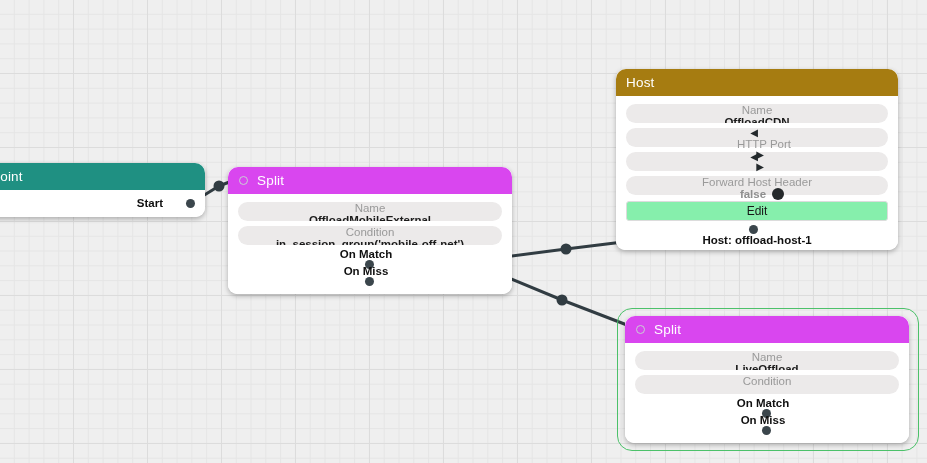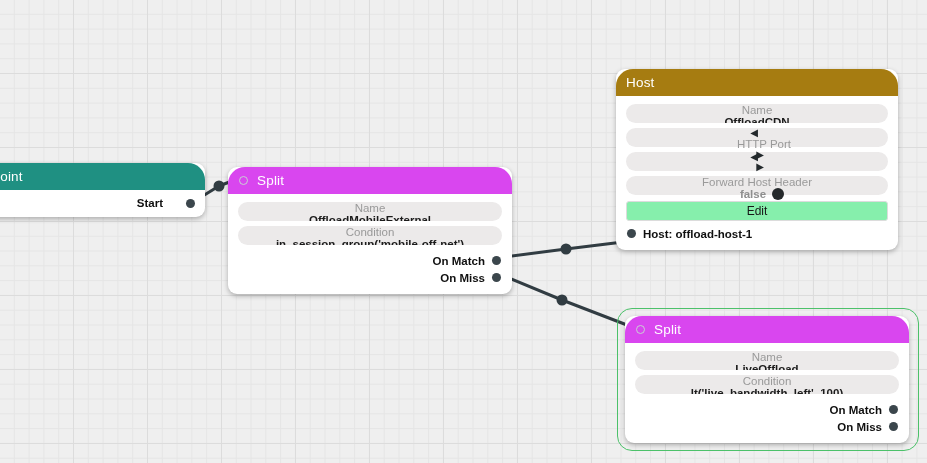--- a/index.html
+++ b/index.html
@@ -44,21 +44,21 @@
 
   
   .node {
     position: absolute;
     border-radius: 9px;
     background: #ffffff;
     box-shadow: 0 2px 5px rgba(0,0,0,0.28);
     overflow: visible;
   }
   .node-inner {
-    border-radius: 17px;
+    border-radius: 10px;
     overflow: hidden;
     background: #ffffff;
   }
   .node-header {
     height: 27px;
     display: flex;
     align-items: center;
     padding: 0 10px;
     color: #ffffff;
     font-size: 13.5px;
@@ -158,20 +158,21 @@
   
   .port-row {
     display: flex;
     align-items: center;
     justify-content: flex-end;
     font-size: 11.5px;
     color: #101010;
     font-weight: bold;
     height: 17px;
     padding-right: 1px;
+    flex-direction: column;
   }
   .port-row .port-label { margin-right: 7px; }
   .port-dot {
     width: 9px;
     height: 9px;
     border-radius: 50%;
     background: #3b464c;
     flex: 0 0 auto;
   }
   .port-row.left {
@@ -326,21 +327,20 @@
         <span class="hdr-icon"></span>
         <span class="hdr-title">Split</span>
       </div>
       <div class="node-body">
         <div class="prop-row">
           <span class="prop-label">Name</span>
           <span class="prop-value">LiveOffload</span>
         </div>
         <div class="prop-row">
           <span class="prop-label">Condition</span>
-          <span class="prop-value">lt('live_bandwidth_left', 100)</span>
         </div>
         <div class="port-row" style="margin-top:7px;">
           <span class="port-label">On Match</span>
           <span class="port-dot"></span>
         </div>
         <div class="port-row">
           <span class="port-label">On Miss</span>
           <span class="port-dot"></span>
         </div>
       </div>

